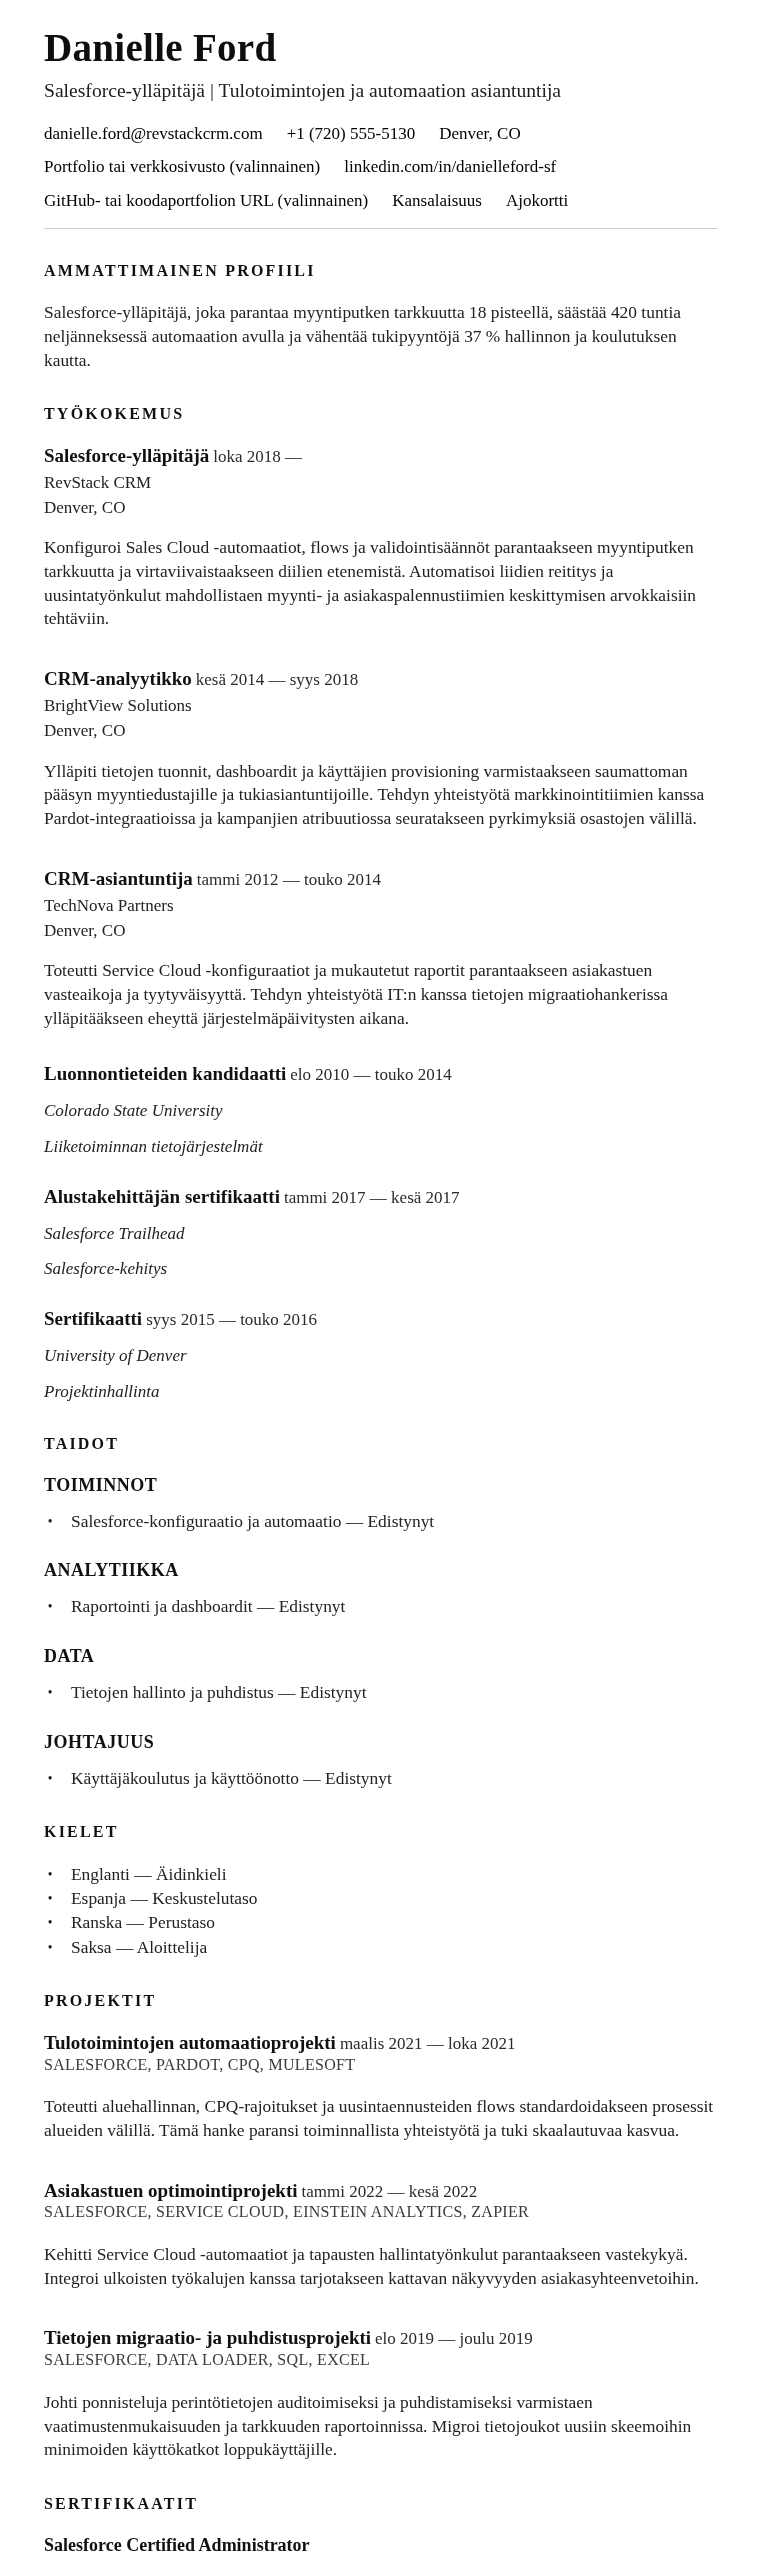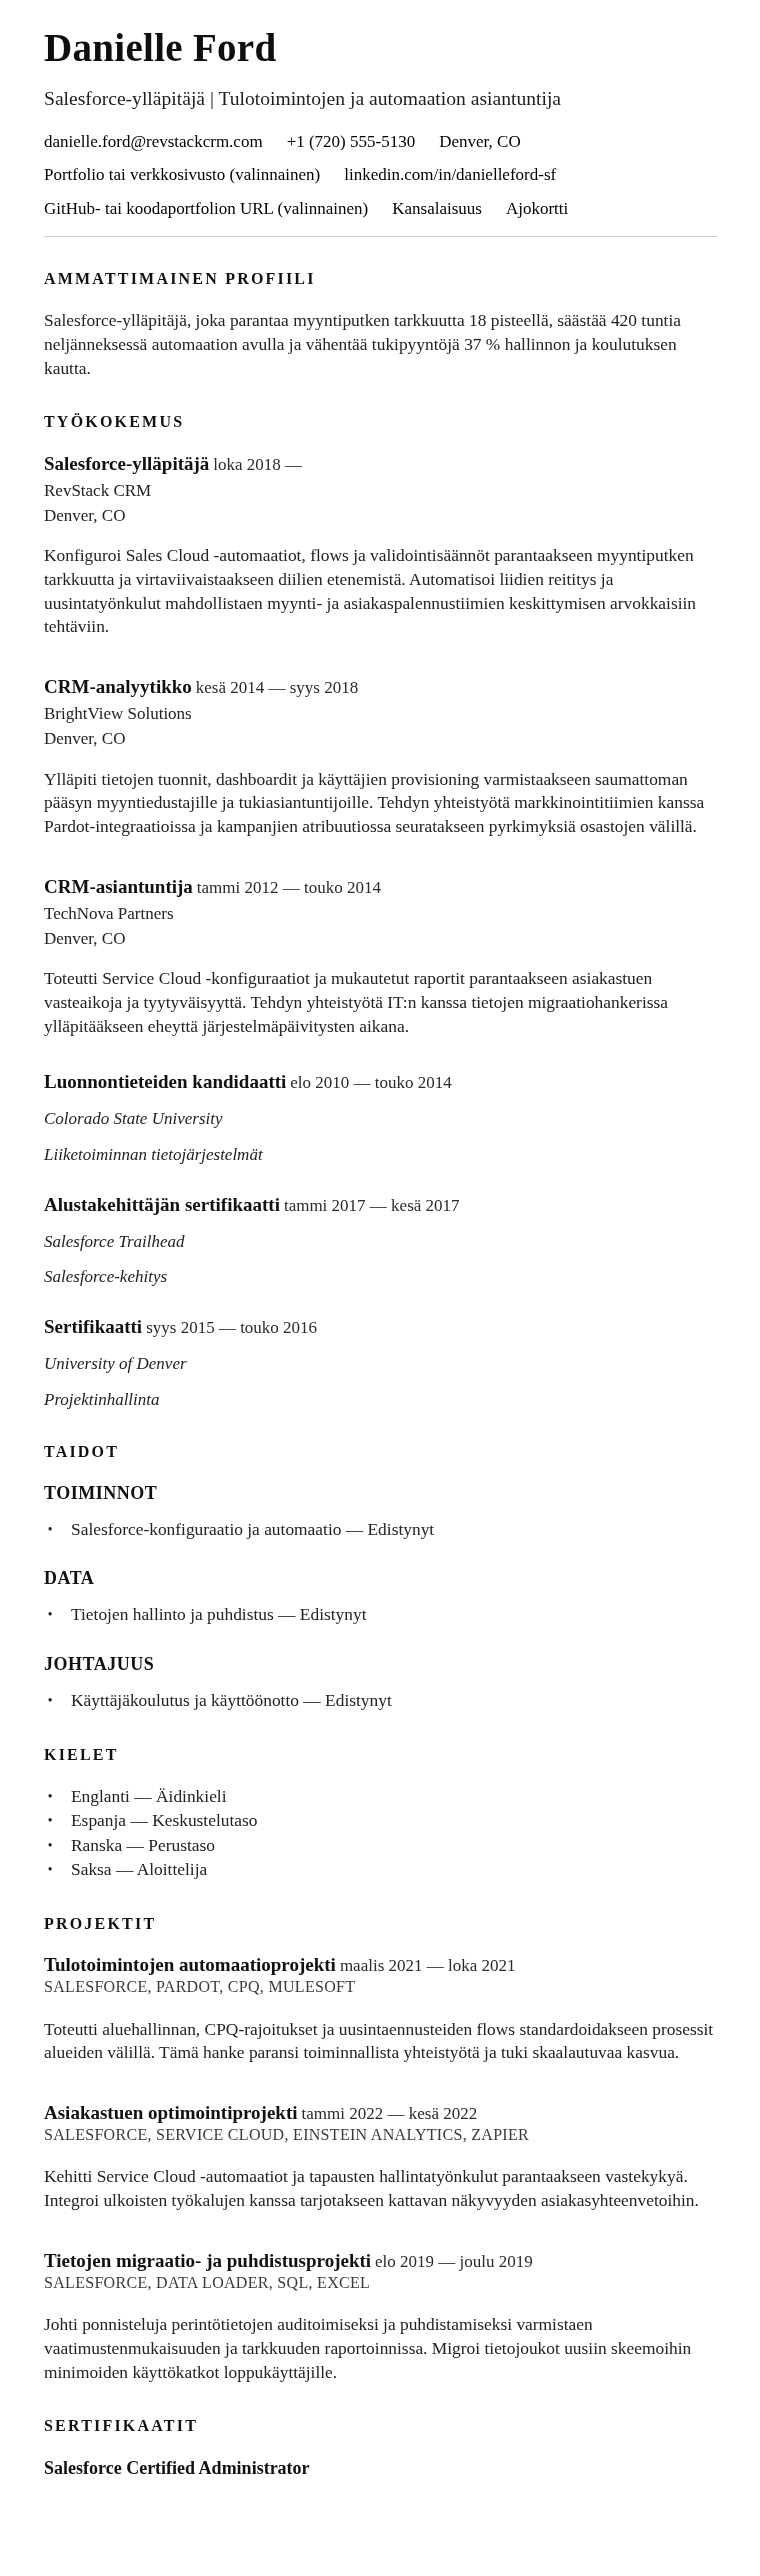--- a/index.html
+++ b/index.html
@@ -18,21 +18,21 @@
     padding: 27px 43px 44px 44px;
   }
 
   
   .name {
     font-size: 39px;
     font-weight: 700;
     color: #0e0e0e;
     letter-spacing: 0.3px;
     line-height: 1.08;
-    margin-bottom: 18px;
+    margin-bottom: 10px;
   }
   .headline {
     font-size: 19.6px;
     color: #1c1c1c;
     line-height: 1.25;
     margin-bottom: 20px;
   }
   .contact-line {
     display: flex;
     flex-wrap: wrap;
@@ -240,20 +240,26 @@
   <section class="section">
     <h2 class="section-heading">TAIDOT</h2>
 
     <div class="skill-category">
       <h3 class="skill-category-name">TOIMINNOT</h3>
       <ul class="plain-list">
         <li>Salesforce-konfiguraatio ja automaatio — Edistynyt</li>
       </ul>
     </div>
 
+    <div class="skill-category">
+      <h3 class="skill-category-name">ANALYTIIKKA</h3>
+      <ul class="plain-list">
+        <li>Raportointi ja dashboardit — Edistynyt</li>
+      </ul>
+    </div>
 
     <div class="skill-category">
       <h3 class="skill-category-name">DATA</h3>
       <ul class="plain-list">
         <li>Tietojen hallinto ja puhdistus — Edistynyt</li>
       </ul>
     </div>
 
     <div class="skill-category">
       <h3 class="skill-category-name">JOHTAJUUS</h3>

